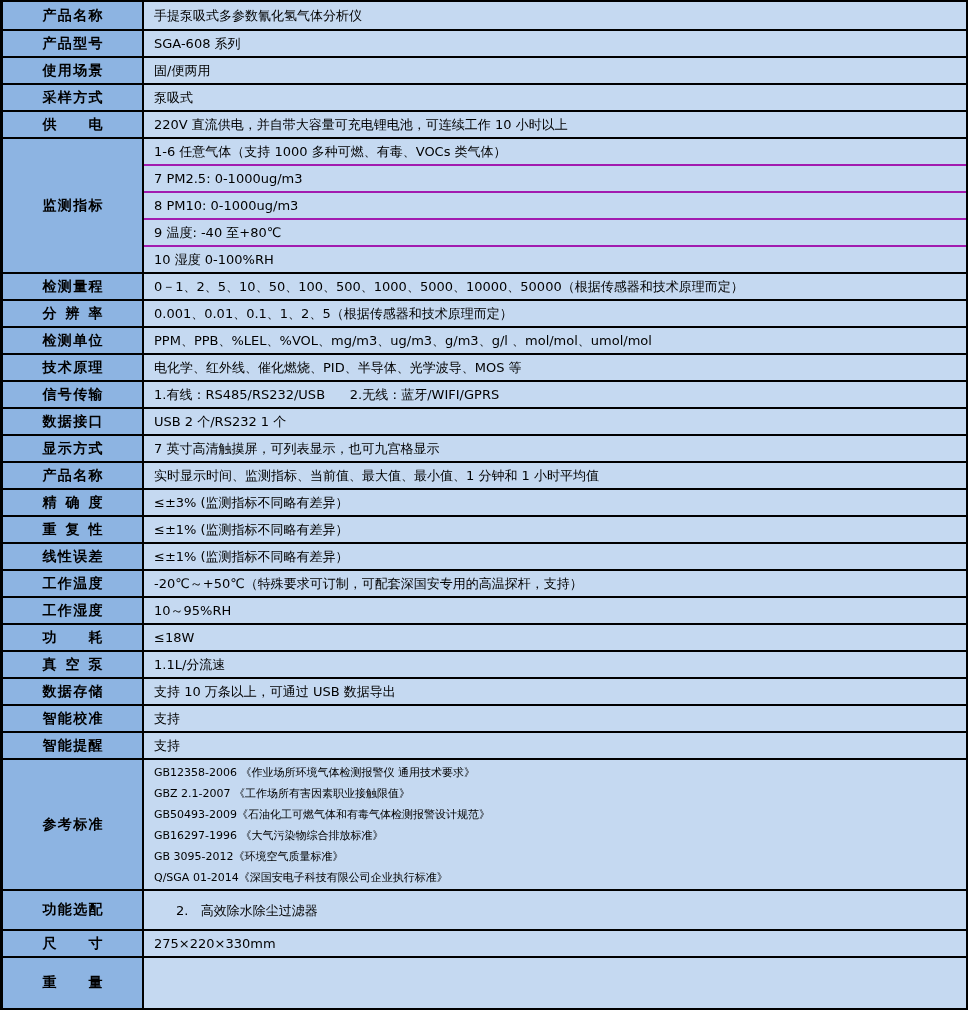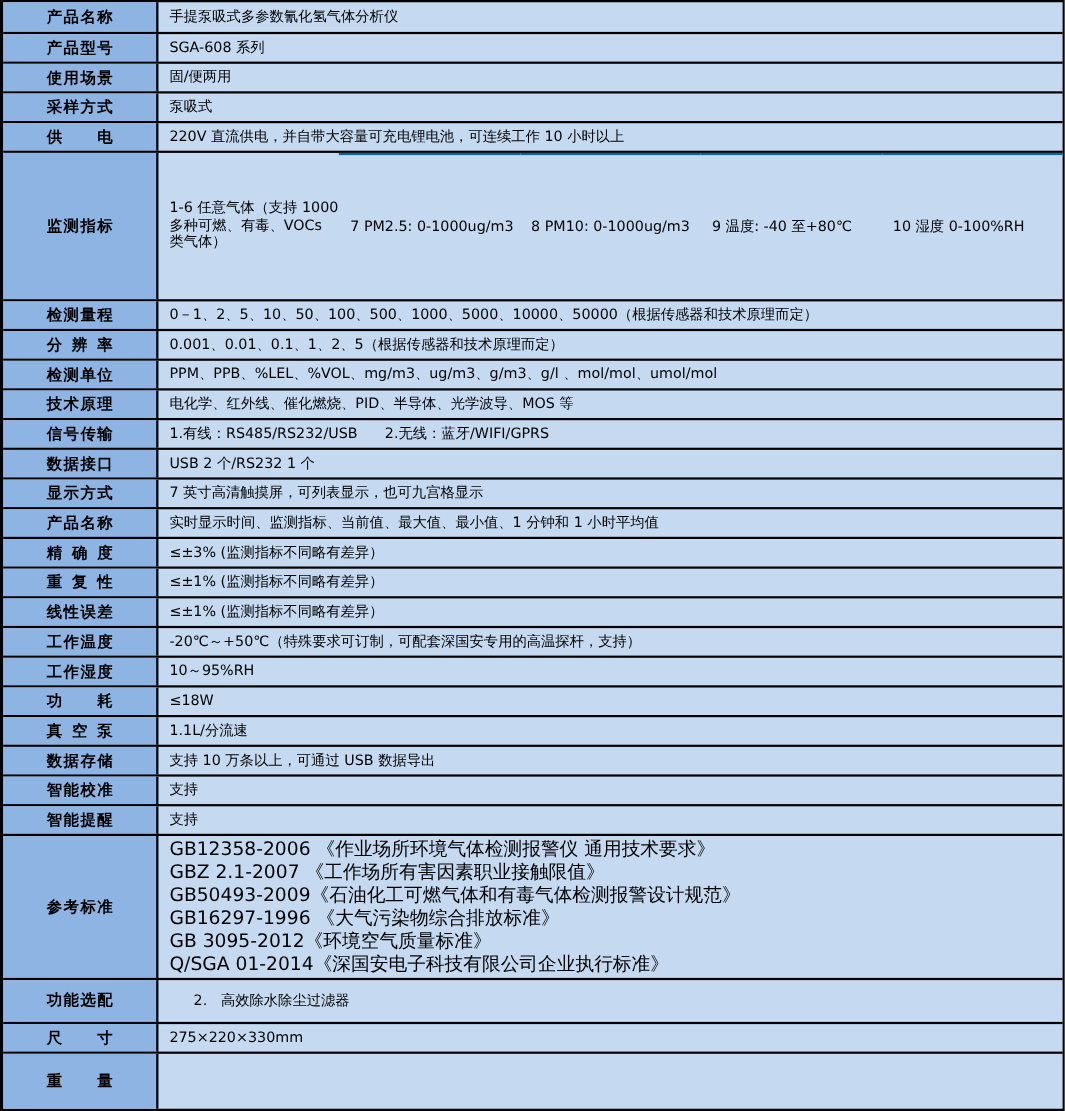--- a/index.html
+++ b/index.html
@@ -20,25 +20,25 @@
     flex:0 0 141px;width:141px;box-sizing:border-box;
     background:#8DB4E2;border-right:2px solid #000;
     display:flex;align-items:center;justify-content:center;
   }
   .label-text{
     font-weight:bold;font-size:14px;width:60px;
     text-align:justify;text-align-last:justify;
   }
   .value-cell{flex:1 1 auto;display:flex;align-items:center;padding:0 8px 0 10px;overflow:hidden;box-sizing:border-box;}
   .value-text{font-size:13px;white-space:pre-wrap;line-height:1.2;}
-  .sub-col{flex:1 1 auto;display:flex;flex-direction:row;}
-  .sub-row{flex:1 1 0;display:flex;align-items:center;padding-left:10px;border-top:2px solid #0369a1;box-sizing:border-box;}
+  .sub-col{flex:1 1 auto;display:flex;flex-direction:column;}
+  .sub-row{flex:1 1 0;display:flex;align-items:center;padding-left:10px;border-top:2px solid #a21caf;box-sizing:border-box;}
   .sub-row.first{border-top:none;}
   .multi{flex:1 1 auto;display:flex;flex-direction:column;justify-content:center;padding-left:10px;box-sizing:border-box;}
-  .std-line{font-size:17px;line-height:21px;white-space:pre-wrap;}
+  .std-line{font-size:11px;line-height:21px;white-space:pre-wrap;}
   .opt-line{font-size:13px;line-height:19px;white-space:pre-wrap;}
 </style>
 </head>
 <body>
 
 <div class="spec-table">
 
   <div class="row r-std first">
     <div class="label-cell">
       <span class="label-text">产品名称</span>

